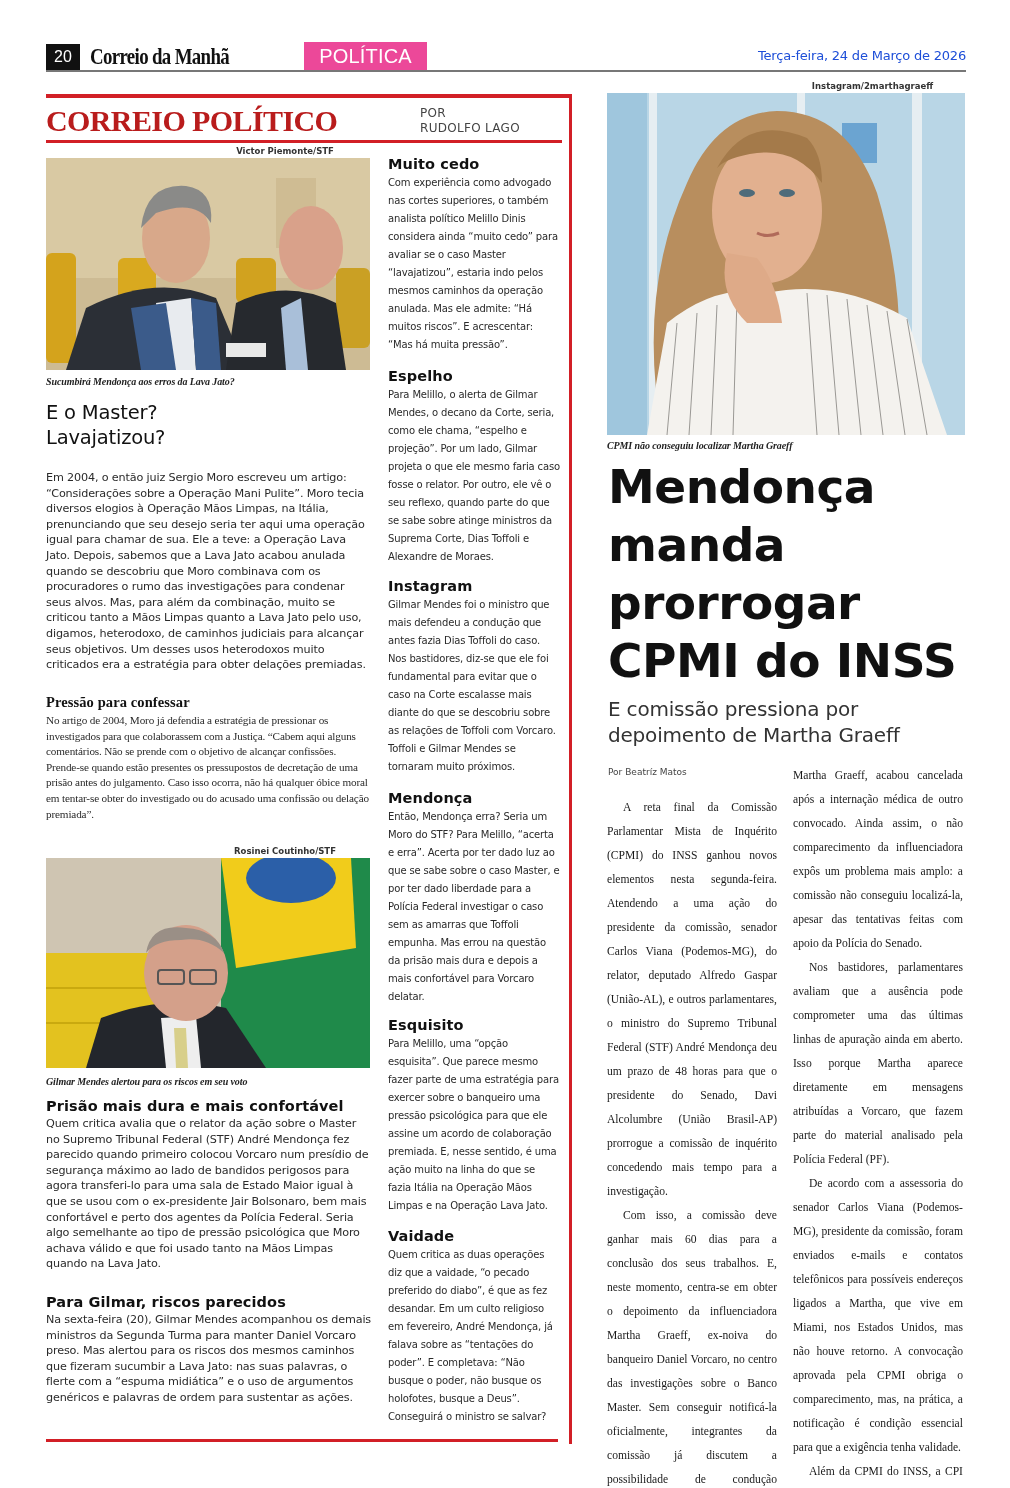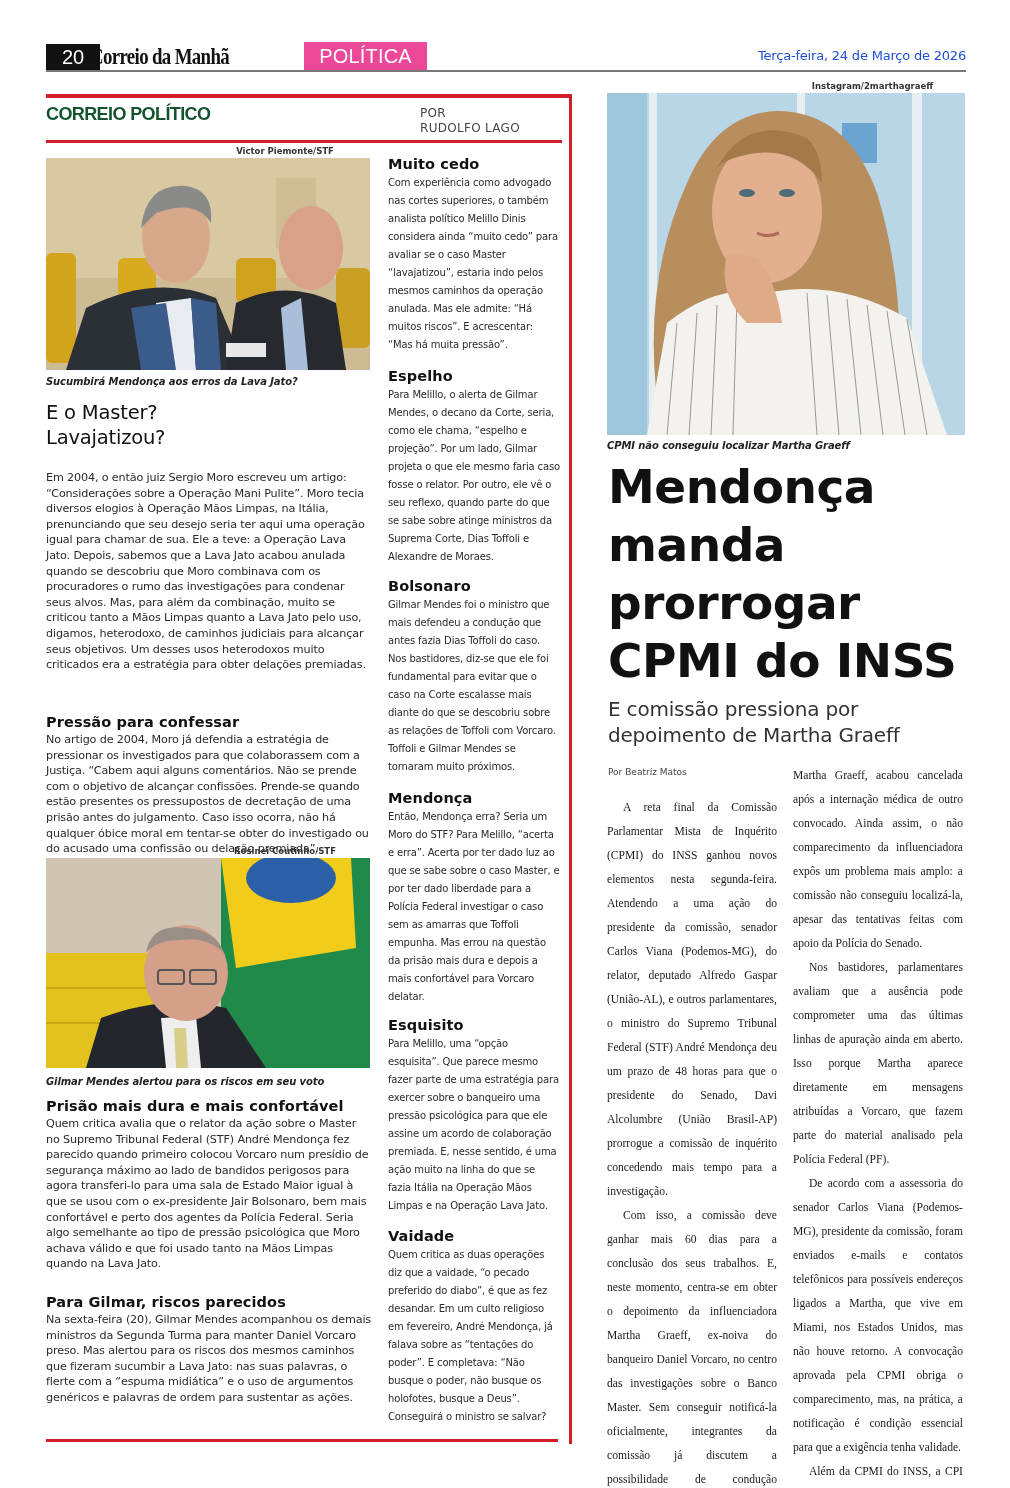--- a/index.html
+++ b/index.html
@@ -1,38 +1,38 @@
 <!DOCTYPE html>
 <html><head>
 <meta charset="utf-8">
 <style>
   * { box-sizing: border-box; margin: 0; padding: 0; }
   html, body { width: 1010px; height: 1488px; background: #ffffff; overflow: hidden; }
   body { position: relative; font-family: "DejaVu Sans", sans-serif; color: #1a1a1a; }
 
   
   .masthead { position: absolute; left: 46px; top: 44px; width: 920px; height: 28px; }
-  .page-num { position: absolute; left: 0; top: 0; height: 26px; width: 54px; background: #111; color: #fff; font-family: "Liberation Sans", sans-serif; font-size: 20px; line-height: 26px; text-align: center; }
+  .page-num { position: absolute; left: 0; top: 0; height: 26px; width: 34px; background: #111; color: #fff; font-family: "Liberation Sans", sans-serif; font-size: 16px; line-height: 26px; text-align: center; }
   .paper-name { position: absolute; left: 44px; top: 0; font-family: "Liberation Serif", serif; font-size: 23px; line-height: 26px; font-weight: bold; letter-spacing: -0.8px; transform: scaleX(0.82); transform-origin: left; color: #111; }
   .section-tag { position: absolute; left: 258px; top: -2px; height: 28px; width: 123px; background: #ec4899; color: #fff; font-family: "Liberation Sans", sans-serif; font-size: 20px; line-height: 28px; text-align: center; letter-spacing: 0.2px; }
   .issue-date { position: absolute; right: 0; top: 4px; font-family: "DejaVu Sans", sans-serif; font-size: 13px; color: #1d4ed8; letter-spacing: -0.2px; }
   .masthead-rule { position: absolute; left: 46px; top: 70px; width: 920px; height: 2px; background: #777; }
 
   
   .frame-top { position: absolute; left: 46px; top: 94px; width: 526px; height: 4px; background: #d21f26; }
   .frame-right { position: absolute; left: 569px; top: 94px; width: 3px; height: 1350px; background: #d21f26; }
   .frame-bottom { position: absolute; left: 46px; top: 1439px; width: 512px; height: 3px; background: #d21f26; }
   .title-rule { position: absolute; left: 46px; top: 140px; width: 516px; height: 3px; background: #d21f26; }
 
-  .col-title { position: absolute; left: 46px; top: 104px; font-family: Liberation Sans, sans-serif; font-weight: bold; font-size: 18px; letter-spacing: -0.6px; color: #14532d; }
+  .col-title { position: absolute; left: 46px; top: 104px; font-family: Liberation Serif, serif; font-weight: bold; font-size: 30px; letter-spacing: -0.6px; color: #b91c1c; }
   .col-byline { position: absolute; left: 420px; top: 106px; font-size: 12px; line-height: 15px; color: #444; letter-spacing: 0.3px; }
 
   .credit { position: absolute; font-size: 8.5px; font-weight: bold; color: #333; text-align: center; }
   .photo { position: absolute; overflow: hidden; }
-  .caption { position: absolute; font-size: 10px; font-style: italic; font-weight: bold; color: #222; letter-spacing: -0.1px; }
+  .caption { position: absolute; font-size: 10px; font-style: italic; font-weight: bold; color: #222; letter-spacing: -0.1px; font-family: Liberation Serif, serif; }
 
   .left-col { position: absolute; left: 46px; width: 326px; }
   .mid-col { position: absolute; left: 388px; width: 172px; }
   .h-big { font-size: 19px; line-height: 25px; font-weight: normal; color: #111; letter-spacing: -0.2px; }
   .h-sec { font-size: 14.5px; font-weight: bold; color: #111; margin-bottom: 2px; letter-spacing: 0.1px; }
   .body-sans { font-size: 11.2px; line-height: 15.6px; color: #2a2a2a; letter-spacing: -0.15px; }
   .mid-col .h-sec { font-size: 14.5px; margin-top: 0; }
   .mid-col .body-sans { font-size: 10px; line-height: 18px; }
 
   
@@ -91,21 +91,21 @@
 <div class="caption" style="left:46px; top:376px; width:330px;">Sucumbirá Mendonça aos erros da Lava Jato?</div>
 
 <div class="left-col" style="top:400px;">
   <h2 class="h-big" style="position:absolute; left:0; top:0; font-size:19.5px; line-height:25px;">
     <span style="display:block;">E o Master?</span>
     <span style="display:block;">Lavajatizou?</span>
   </h2>
   <p class="body-sans" style="position:absolute; left:0; top:70px; width:326px;">Em 2004, o então juiz Sergio Moro escreveu um artigo: “Considerações sobre a Operação Mani Pulite”. Moro tecia diversos elogios à Operação Mãos Limpas, na Itália, prenunciando que seu desejo seria ter aqui uma operação igual para chamar de sua. Ele a teve: a Operação Lava Jato. Depois, sabemos que a Lava Jato acabou anulada quando se descobriu que Moro combinava com os procuradores o rumo das investigações para condenar seus alvos. Mas, para além da combinação, muito se criticou tanto a Mãos Limpas quanto a Lava Jato pelo uso, digamos, heterodoxo, de caminhos judiciais para alcançar seus objetivos. Um desses usos heterodoxos muito criticados era a estratégia para obter delações premiadas.</p>
 </div>
 
-<div class="left-col" style="top:714px;">
+<div class="left-col" style="top:694px;font-family:Liberation Serif, serif;">
   <h3 class="h-sec">Pressão para confessar</h3>
   <p class="body-sans">No artigo de 2004, Moro já defendia a estratégia de pressionar os investigados para que colaborassem com a Justiça. “Cabem aqui alguns comentários. Não se prende com o objetivo de alcançar confissões. Prende-se quando estão presentes os pressupostos de decretação de uma prisão antes do julgamento. Caso isso ocorra, não há qualquer óbice moral em tentar-se obter do investigado ou do acusado uma confissão ou delação premiada”.</p>
 </div>
 
 <div class="credit" style="left:200px; top:846px; width:170px;">Rosinei Coutinho/STF</div>
 <div class="photo" style="left:46px; top:858px; width:324px; height:210px;">
   <svg width="324" height="210" viewBox="0 0 324 210">
     <rect width="324" height="210" fill="#cfc5b2"></rect>
     <rect x="175" y="0" width="149" height="210" fill="#1f8a4a"></rect>
     <path d="M175 0 L305 0 L310 90 L190 110 Z" fill="#f1cc1b"></path>
@@ -136,21 +136,21 @@
 
 <div class="mid-col" style="top:156px;">
   <h3 class="h-sec">Muito cedo</h3>
   <p class="body-sans">Com experiência como advogado nas cortes superiores, o também analista político Melillo Dinis considera ainda “muito cedo” para avaliar se o caso Master “lavajatizou”, estaria indo pelos mesmos caminhos da operação anulada. Mas ele admite: “Há muitos riscos”. E acrescentar: “Mas há muita pressão”.</p>
 </div>
 <div class="mid-col" style="top:368px;">
   <h3 class="h-sec">Espelho</h3>
   <p class="body-sans">Para Melillo, o alerta de Gilmar Mendes, o decano da Corte, seria, como ele chama, “espelho e projeção”. Por um lado, Gilmar projeta o que ele mesmo faria caso fosse o relator. Por outro, ele vê o seu reflexo, quando parte do que se sabe sobre atinge ministros da Suprema Corte, Dias Toffoli e Alexandre de Moraes.</p>
 </div>
 <div class="mid-col" style="top:578px;">
-  <h3 class="h-sec">Bolsonaro</h3>
+  <h3 class="h-sec">Instagram</h3>
   <p class="body-sans">Gilmar Mendes foi o ministro que mais defendeu a condução que antes fazia Dias Toffoli do caso. Nos bastidores, diz-se que ele foi fundamental para evitar que o caso na Corte escalasse mais diante do que se descobriu sobre as relações de Toffoli com Vorcaro. Toffoli e Gilmar Mendes se tornaram muito próximos.</p>
 </div>
 <div class="mid-col" style="top:790px;">
   <h3 class="h-sec">Mendonça</h3>
   <p class="body-sans">Então, Mendonça erra? Seria um Moro do STF? Para Melillo, “acerta e erra”. Acerta por ter dado luz ao que se sabe sobre o caso Master, e por ter dado liberdade para a Polícia Federal investigar o caso sem as amarras que Toffoli empunha. Mas errou na questão da prisão mais dura e depois a mais confortável para Vorcaro delatar.</p>
 </div>
 <div class="mid-col" style="top:1017px;">
   <h3 class="h-sec">Esquisito</h3>
   <p class="body-sans">Para Melillo, uma “opção esquisita”. Que parece mesmo fazer parte de uma estratégia para exercer sobre o banqueiro uma pressão psicológica para que ele assine um acordo de colaboração premiada. E, nesse sentido, é uma ação muito na linha do que se fazia Itália na Operação Mãos Limpas e na Operação Lava Jato.</p>
 </div>

